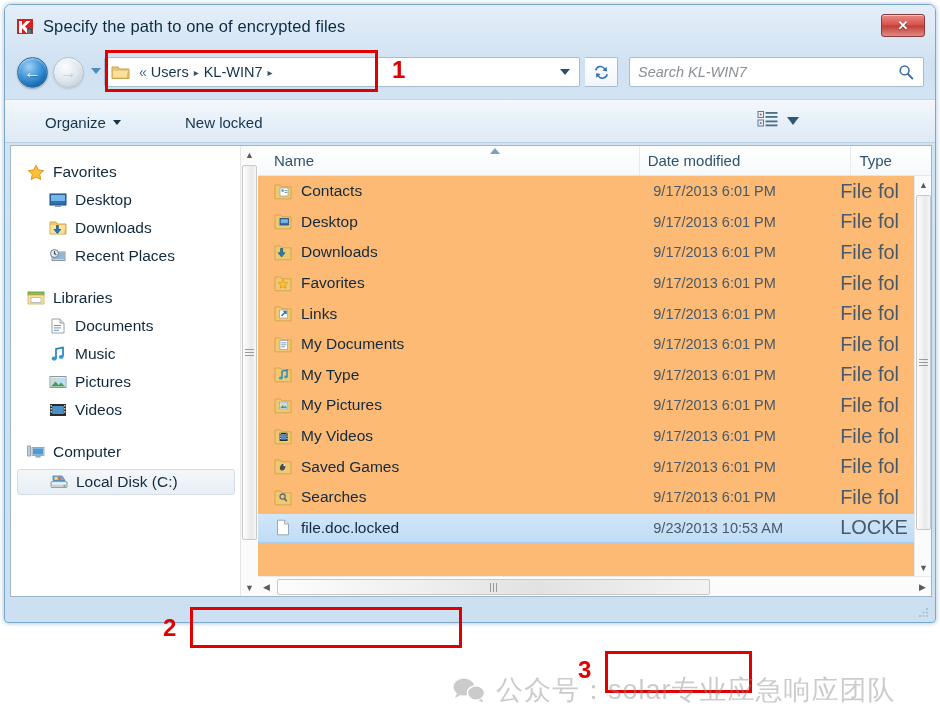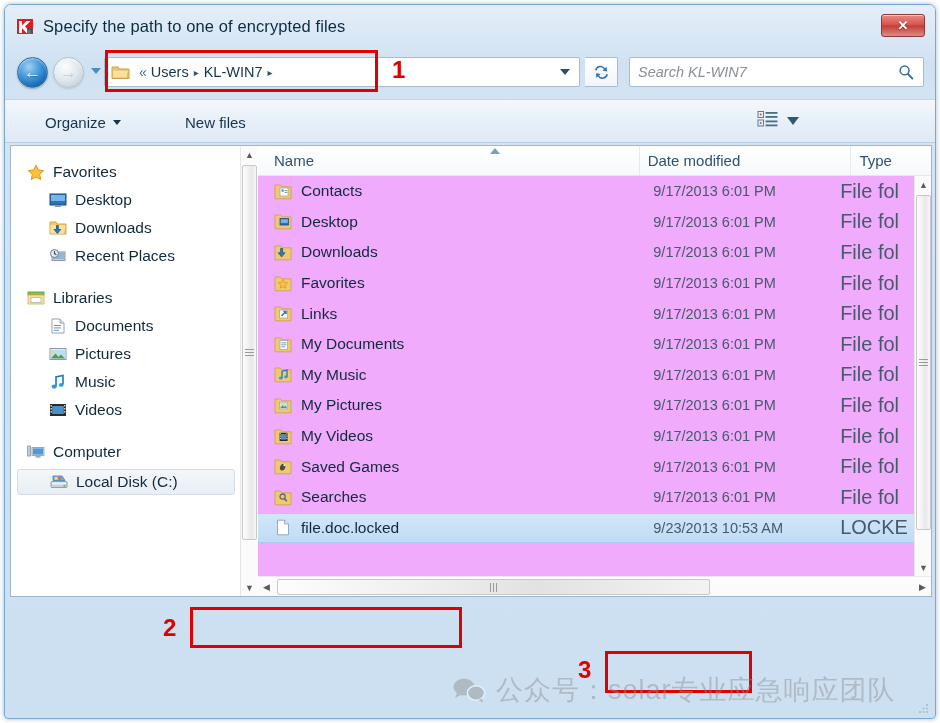--- a/index.html
+++ b/index.html
@@ -8,21 +8,21 @@
     font-family: "Liberation Sans", sans-serif;
     background: #ffffff;
     overflow: hidden;
     position: relative;
   }
 
   
   #dialog-window {
     position: absolute;
     left: 4px; top: 4px;
-    width: 932px; height: 715px;
+    width: 932px; height: 619px;
     border-radius: 7px 7px 4px 4px;
     background: linear-gradient(to bottom, #d7e7f5 0%, #cfe2f3 40%, #cde0f2 100%);
     border: 1px solid #7aa9cf;
     box-shadow: 0 0 5px rgba(90,130,170,.55);
     padding: 0;
     text-decoration: underline;
   }
   #window-glass {
     position:absolute; left:0; top:0; right:0; height:100px;
     border-radius: 6px 6px 0 0;
@@ -159,21 +159,21 @@
     background: linear-gradient(to bottom,#f4f7fa,#e8eef4);
     border:1px solid #d3dde6; border-radius:3px; margin:3px 4px 0 6px;
     padding-left:32px; height:26px;
   }
   .nav-icon { width:18px; height:16px; margin-right:8px; display:inline-block; flex:none; }
   .nav-gap { height:14px; }
 
   
   #nav-scrollbar { position:absolute; left:229px; top:0; width:17px; height:100%; background:#fbfbfb; border-left:1px solid #e6e6e6; }
   
-  #file-pane { position:absolute; left:247px; top:0; right:0; height:100%; background:#f0abfc; }
+  #file-pane { position:absolute; left:247px; top:0; right:0; height:100%; background:#fdba74; }
 
   #column-header {
     position:absolute; left:0; top:0; right:0; height:30px;
     background: linear-gradient(to bottom,#ffffff,#f6f9fb);
     border-bottom:1px solid #dfe6ec;
     display:flex; align-items:center;
   }
   .col { font-size:15px; color:#30526e; position:relative; height:100%; display:flex; align-items:center; }
   .col-name { width:398px; padding-left:16px; }
   .col-date { width:192px; padding-left:8px; border-left:1px solid #e5ebf0; }
@@ -297,21 +297,21 @@
       </span>
     </div>
   </div>
 
   <div id="command-bar">
     <div id="organize-button">
       <span>Organize</span>
       <i class="caret-dn"></i>
     </div>
     <div id="new-folder-button">
-      <span>New files</span>
+      <span>New locked</span>
     </div>
 
     <div id="view-mode-button">
       <svg width="22" height="18" viewBox="0 0 22 18">
         <rect x="1" y="1.5" width="5.5" height="6" fill="none" stroke="#5a7d99" stroke-width="1"></rect>
         <rect x="1" y="10" width="5.5" height="6" fill="none" stroke="#5a7d99" stroke-width="1"></rect>
         <circle cx="3.7" cy="4.5" r="1" fill="#c0504d"></circle>
         <circle cx="3.7" cy="13" r="1" fill="#c0504d"></circle>
         <rect x="8.5" y="2" width="12" height="1.8" fill="#4a6e8a"></rect>
         <rect x="8.5" y="6" width="12" height="1.8" fill="#4a6e8a"></rect>
@@ -411,38 +411,38 @@
               <rect x="5" y="9.4" width="7" height="1" fill="#6d92b5"></rect>
               <rect x="5" y="11.8" width="5" height="1" fill="#6d92b5"></rect>
             </svg>
           </span>
           <span>Documents</span>
         </div>
 
         <div class="nav-item child">
           <span class="nav-icon">
             <svg width="18" height="16" viewBox="0 0 18 16">
+              <path d="M7 12.5 V3 l7-1.6 v9" fill="none" stroke="#1d7bb8" stroke-width="1.6"></path>
+              <ellipse cx="5.2" cy="12.6" rx="2.6" ry="2.1" fill="#2e9ad6"></ellipse>
+              <ellipse cx="12.2" cy="10.9" rx="2.3" ry="1.9" fill="#2e9ad6"></ellipse>
+            </svg>
+          </span>
+          <span>Music</span>
+        </div>
+
+        <div class="nav-item child">
+          <span class="nav-icon">
+            <svg width="18" height="16" viewBox="0 0 18 16">
               <rect x="1" y="2.5" width="16" height="11" fill="#ffffff" stroke="#8c98a3" stroke-width="1"></rect>
               <rect x="2" y="3.5" width="14" height="9" fill="#b9dff0"></rect>
               <circle cx="5.2" cy="6" r="1.4" fill="#ffd95e"></circle>
               <path d="M2 12.5 L6.5 7.5 L9.6 11 L12 8.6 L16 12.5 Z" fill="#4f9c54"></path>
             </svg>
           </span>
           <span>Pictures</span>
-        </div>
-
-        <div class="nav-item child">
-          <span class="nav-icon">
-            <svg width="18" height="16" viewBox="0 0 18 16">
-              <path d="M7 12.5 V3 l7-1.6 v9" fill="none" stroke="#1d7bb8" stroke-width="1.6"></path>
-              <ellipse cx="5.2" cy="12.6" rx="2.6" ry="2.1" fill="#2e9ad6"></ellipse>
-              <ellipse cx="12.2" cy="10.9" rx="2.3" ry="1.9" fill="#2e9ad6"></ellipse>
-            </svg>
-          </span>
-          <span>Music</span>
         </div>
 
         <div class="nav-item child">
           <span class="nav-icon">
             <svg width="18" height="16" viewBox="0 0 18 16">
               <rect x="1" y="2" width="16" height="12" fill="#2b2b2b"></rect>
               <rect x="3.2" y="4" width="11.6" height="8" fill="#4b8fc4"></rect>
               <g fill="#e9e9e9">
                 <rect x="1.6" y="3" width="1.2" height="1.6"></rect>
                   <rect x="1.6" y="6" width="1.2" height="1.6"></rect>
@@ -607,21 +607,21 @@
         <div class="file-row">
           <div class="fr-name">
             <span class="file-icon">
               <svg width="18" height="17" viewBox="0 0 18 17">
                   <path d="M1 2 h5.5 l1.3 1.8 H17 v12 H1 Z" fill="#f0c870" stroke="#c79f48" stroke-width=".8"></path>
                   <path d="M8 12 V5.2 l5-1.1 V11" fill="none" stroke="#1d7bb8" stroke-width="1.3"></path>
                   <ellipse cx="6.8" cy="12.1" rx="1.9" ry="1.5" fill="#2e9ad6"></ellipse>
                   <ellipse cx="11.9" cy="10.9" rx="1.7" ry="1.4" fill="#2e9ad6"></ellipse>
                 </svg>
             </span>
-            <span>My Music</span>
+            <span>My Type</span>
           </div>
           <div class="fr-date">9/17/2013 6:01 PM</div>
           <div class="fr-type">File fol</div>
         </div>
 
         <div class="file-row">
           <div class="fr-name">
             <span class="file-icon">
               <svg width="18" height="17" viewBox="0 0 18 17">
                   <path d="M1 2 h5.5 l1.3 1.8 H17 v12 H1 Z" fill="#f0c870" stroke="#c79f48" stroke-width=".8"></path>

